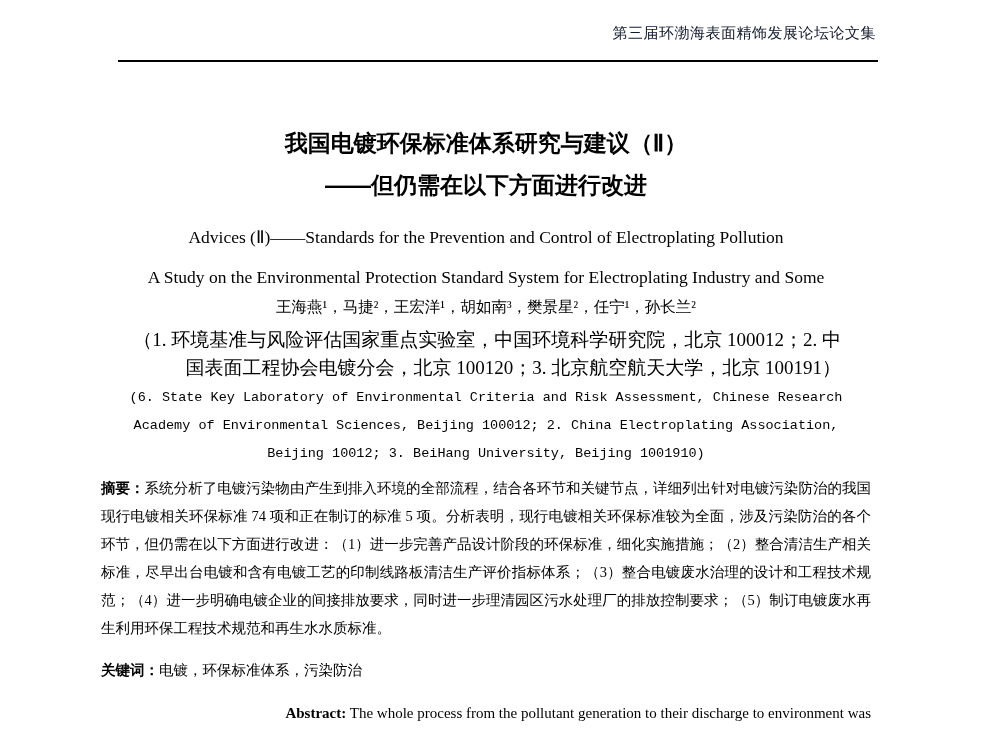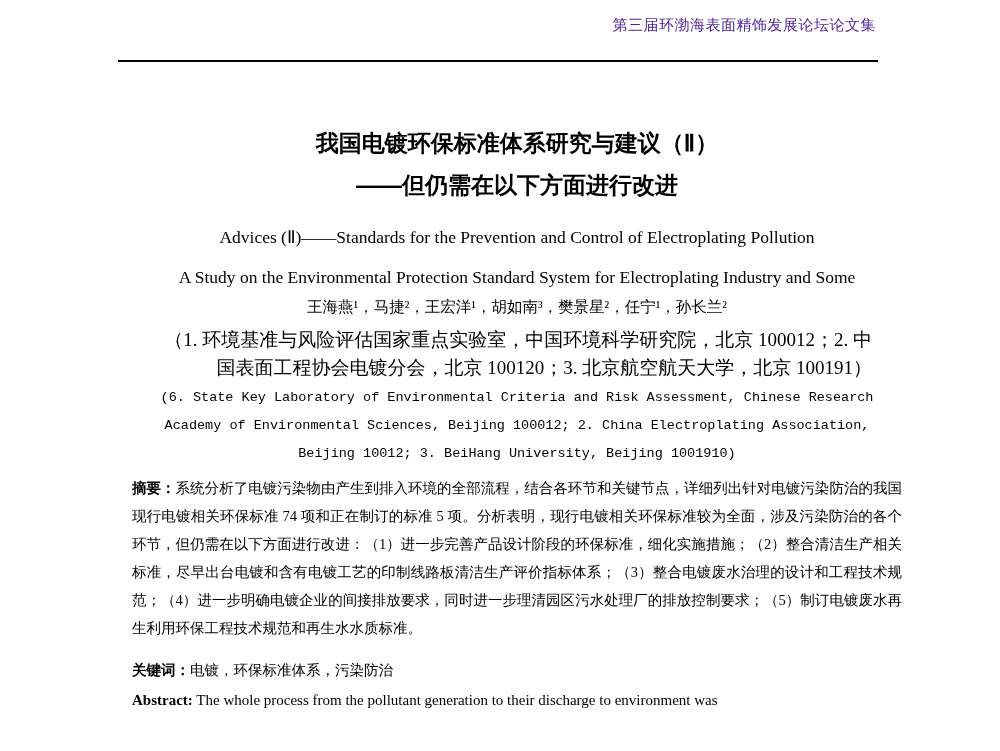--- a/index.html
+++ b/index.html
@@ -10,37 +10,37 @@
     color:#111;
     overflow:hidden;
     position:relative;
   }
   .page{
     position:absolute;inset:0;
     background:#fff;
   }
   .running-header{
     position:absolute;
-    top:16px;left:118px;right:124px;
+    top:24px;left:118px;right:124px;
     text-align:right;
     font-size:15px;
     letter-spacing:0.5px;
-    color:#4c1d95;
+    color:#0f172a;
   }
   .header-rule{
     position:absolute;
     top:60px;left:118px;right:122px;
     border:none;
     border-top:2px solid #000;
     margin:0;
   }
   .content{
     position:absolute;
     top:128px;
-    left:132px;
+    left:101px;
     width:770px;
   }
   .title-cn{
     text-align:center;
     font-family:"Liberation Sans", sans-serif;
     font-weight:bold;
     font-size:23px;
     line-height:31px;
     margin:0;
     color:#000;
@@ -87,22 +87,22 @@
     line-height:28px;
     margin:6px 0 0 0;
     color:#000;
   }
   .para b{font-weight:bold;}
   .keywords-line{
     margin-top:14px;
     text-align:left;
   }
   .abstract-en-line{
-    margin-top:2px;
-    text-align:left;
+    margin-top:15px;
+    text-align:right;
     font-size:15px;
   }
 </style>
 </head>
 <body>
 
 <div class="page">
 
   <div class="running-header">第三届环渤海表面精饰发展论坛论文集</div>
 

